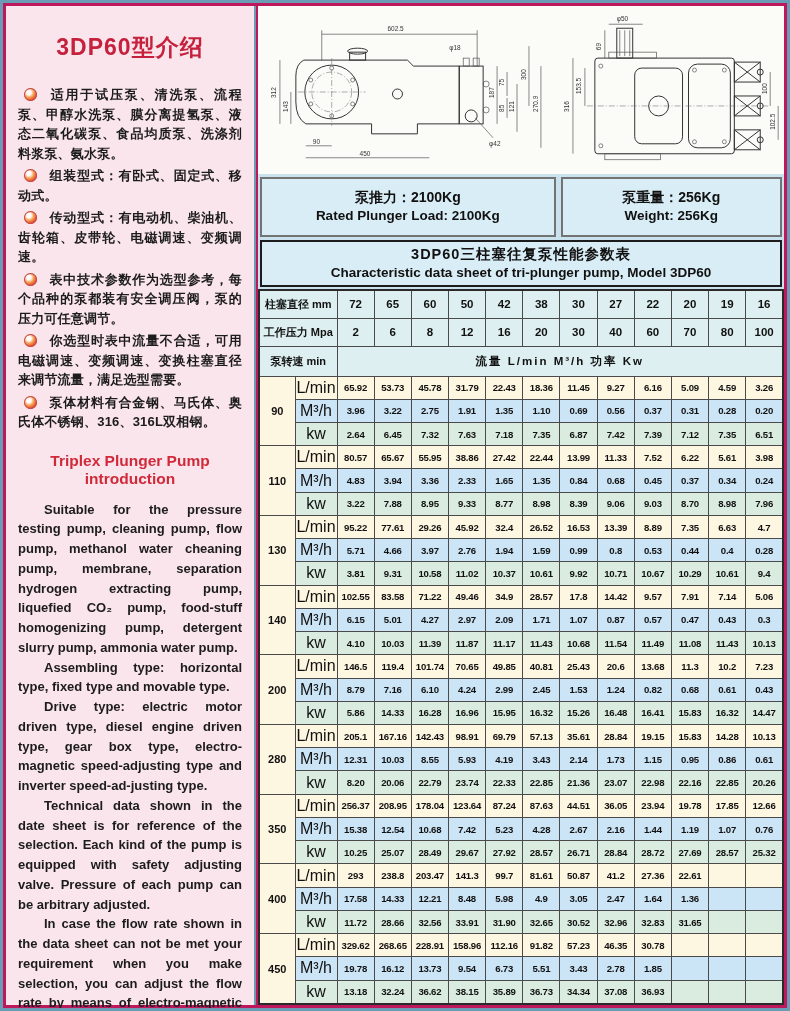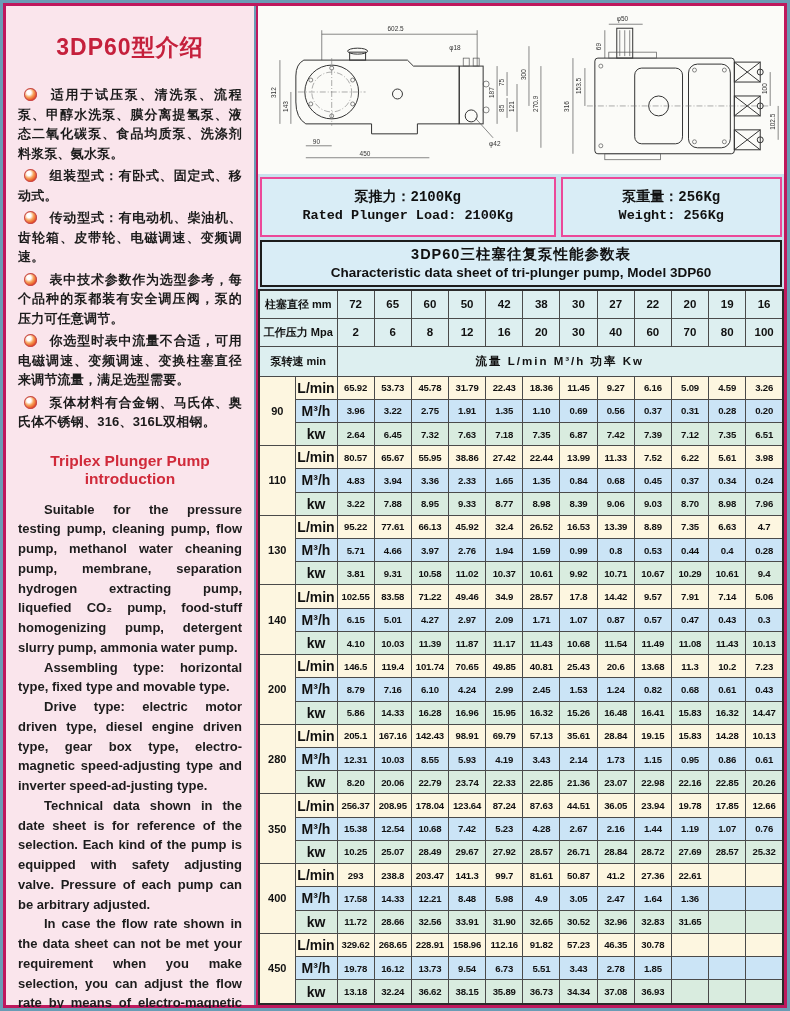--- a/index.html
+++ b/index.html
@@ -28,43 +28,43 @@
   .drawings { position:absolute; top:0; left:0; right:0; height:168px; background:#fbfbf8;
               display:flex; }
   .drawings svg { display:block; }
   .dim { font-size:6.5px; fill:#333; font-family:"Liberation Sans",sans-serif; }
   .ln { stroke:#555; stroke-width:0.7; fill:none; }
   .lnt { stroke:#333; stroke-width:1; fill:none; }
   .cl  { stroke:#777; stroke-width:0.6; fill:none; stroke-dasharray:6 2 1 2; }
 
   .specs { position:absolute; top:168px; left:0; right:0; height:66px; display:flex;
            padding:3px 2px; gap:5px; }
-  .specbox { border:2px solid #ec4899; background:#d9edf6; display:flex; flex-direction:column;
-             align-items:center; justify-content:center; line-height:1.35;font-family:Liberation Mono, monospace; }
+  .specbox { border:2px solid #737373; background:#d9edf6; display:flex; flex-direction:column;
+             align-items:center; justify-content:center; line-height:1.35; }
   .specbox .zh { font-size:14px; font-weight:700; color:#111; }
   .specbox .en { font-size:13.5px; font-weight:700; color:#111; }
 
   .tabletitle { position:absolute; top:234px; left:2px; right:2px; height:47px;
                 border:2px solid #1c1c1c; background:#d9edf6; text-align:center;
                 display:flex; flex-direction:column; justify-content:center; line-height:1.35; }
   .tabletitle .zh { font-size:14.5px; font-weight:700; color:#111; letter-spacing:1px; }
   .tabletitle .en { font-size:13.5px; font-weight:700; color:#111; }
 
   .tablewrap { position:absolute; top:283px; left:0; right:0; bottom:0; }
   table.ptable { width:100%; height:100%; border-collapse:collapse; table-layout:fixed;
                  border:2px solid #2a2a2a; }
   .ptable td { border:1px solid #4a4a4a; text-align:center; vertical-align:middle;
                overflow:hidden; white-space:nowrap; color:#111; }
   .ptable .lbl  { background:#ddeff0; font-size:11px; font-weight:700;margin-left:32px; }
   .ptable .hval { background:#ddeff0; font-size:11.5px; font-weight:700; }
   .ptable .flow { background:#ddeff0; font-size:11.5px; font-weight:700; letter-spacing:2px; }
   .ptable .hrow td { height:28px; }
   .ptable .crow td { height:30px; }
   .ptable .speed { background:#fdf6e0; font-size:11px; font-weight:700; }
-  .ptable .unit  { font-size:14px; font-weight:700; }
+  .ptable .unit  { font-size:16px; font-weight:400; }
   .ptable .r0 td.v, .ptable .r0 td.unit { background:#fdf6e0; }
   .ptable .r1 td.v, .ptable .r1 td.unit { background:#cbe4f6; }
   .ptable .r2 td.v, .ptable .r2 td.unit { background:#d9ecdf; }
   .ptable td.v { font-size:9.6px; font-weight:600; letter-spacing:-0.2px; }
 </style>
 </head>
 <body>
 
 <div class="page">
 
@@ -348,21 +348,21 @@
               <td class="v">9.03</td>
               <td class="v">8.70</td>
               <td class="v">8.98</td>
               <td class="v">7.96</td>
             </tr>
             <tr class="r0">
               <td class="speed" rowspan="3">130</td>
               <td class="unit">L/min</td>
               <td class="v">95.22</td>
               <td class="v">77.61</td>
-              <td class="v">66.13</td>
+              <td class="v">29.26</td>
               <td class="v">45.92</td>
               <td class="v">32.4</td>
               <td class="v">26.52</td>
               <td class="v">16.53</td>
               <td class="v">13.39</td>
               <td class="v">8.89</td>
               <td class="v">7.35</td>
               <td class="v">6.63</td>
               <td class="v">4.7</td>
             </tr>

